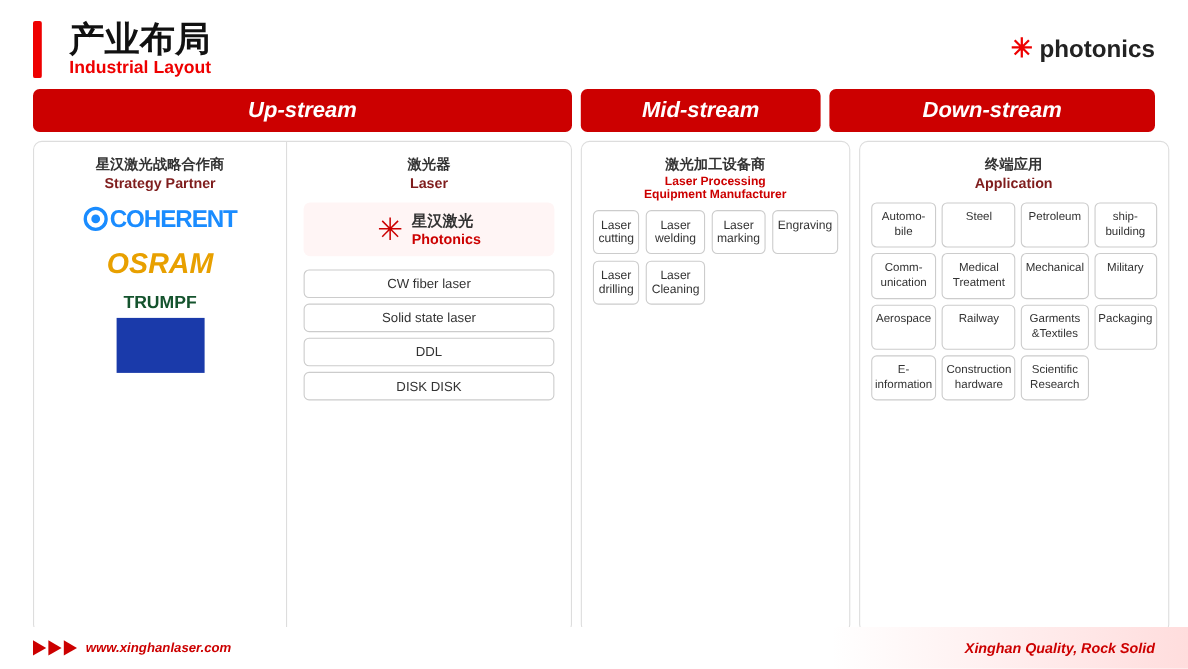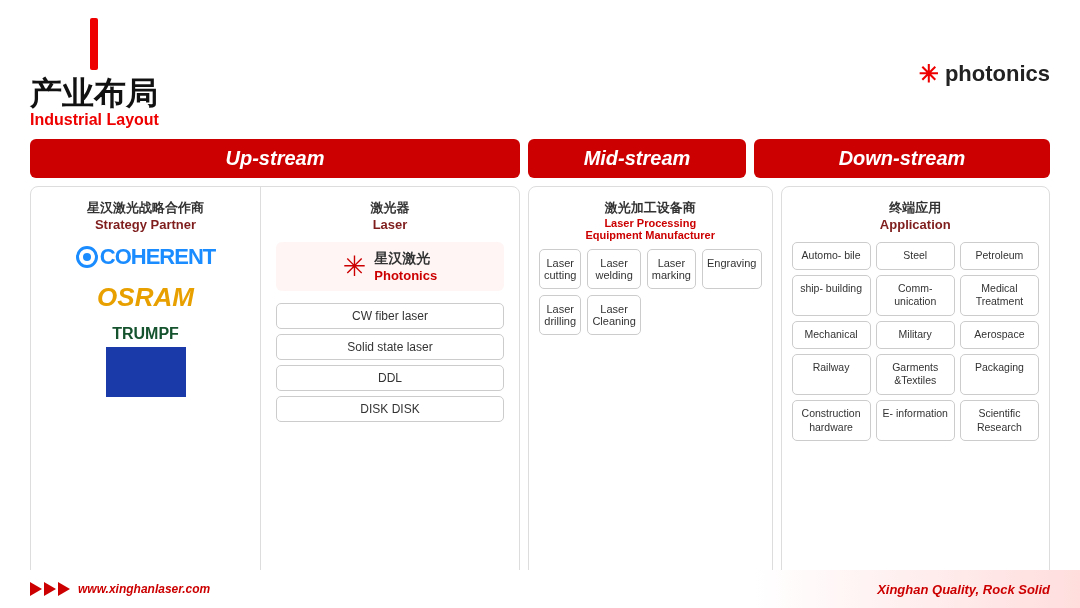--- a/index.html
+++ b/index.html
@@ -15,22 +15,21 @@
     
     .header {
       padding: 18px 30px 10px 30px;
       display: flex;
       justify-content: space-between;
       align-items: center;
     }
     .header-left {
       display: flex;
       align-items: center;
-      gap: 6px;
-      flex-direction: column;
+      gap: 25px;
     }
     .red-bar {
       width: 8px;
       height: 52px;
       background: #e00;
       border-radius: 2px;
     }
     .title-cn {
       font-size: 32px;
       font-weight: 900;
@@ -227,21 +226,21 @@
 
     
     .down-box {
       flex: 1;
       border: 1.5px solid #ddd;
       border-radius: 8px;
       padding: 12px 10px;
     }
     .app-grid {
       display: grid;
-      grid-template-columns: repeat(3, 1fr);
+      grid-template-columns: repeat(4, 1fr);
       gap: 5px;
       margin-top: 8px;
     }
     .app-box {
       border: 1.5px solid #ccc;
       border-radius: 5px;
       padding: 6px 3px;
       font-size: 10.5px;
       color: #333;
       text-align: center;
@@ -389,24 +388,24 @@
 unication</div>
         <div class="app-box">Medical
 Treatment</div>
         <div class="app-box">Mechanical</div>
         <div class="app-box">Military</div>
         <div class="app-box">Aerospace</div>
         <div class="app-box">Railway</div>
         <div class="app-box">Garments
 &amp;Textiles</div>
         <div class="app-box">Packaging</div>
+        <div class="app-box">E-
+information</div>
         <div class="app-box">Construction
 hardware</div>
-        <div class="app-box">E-
-information</div>
         <div class="app-box">Scientific
 Research</div>
       </div>
   </div>
 </div>
 
 <div class="footer">
   <div class="footer-left">
     <div class="footer-arrows">
       <div class="arrow-icon"></div>

